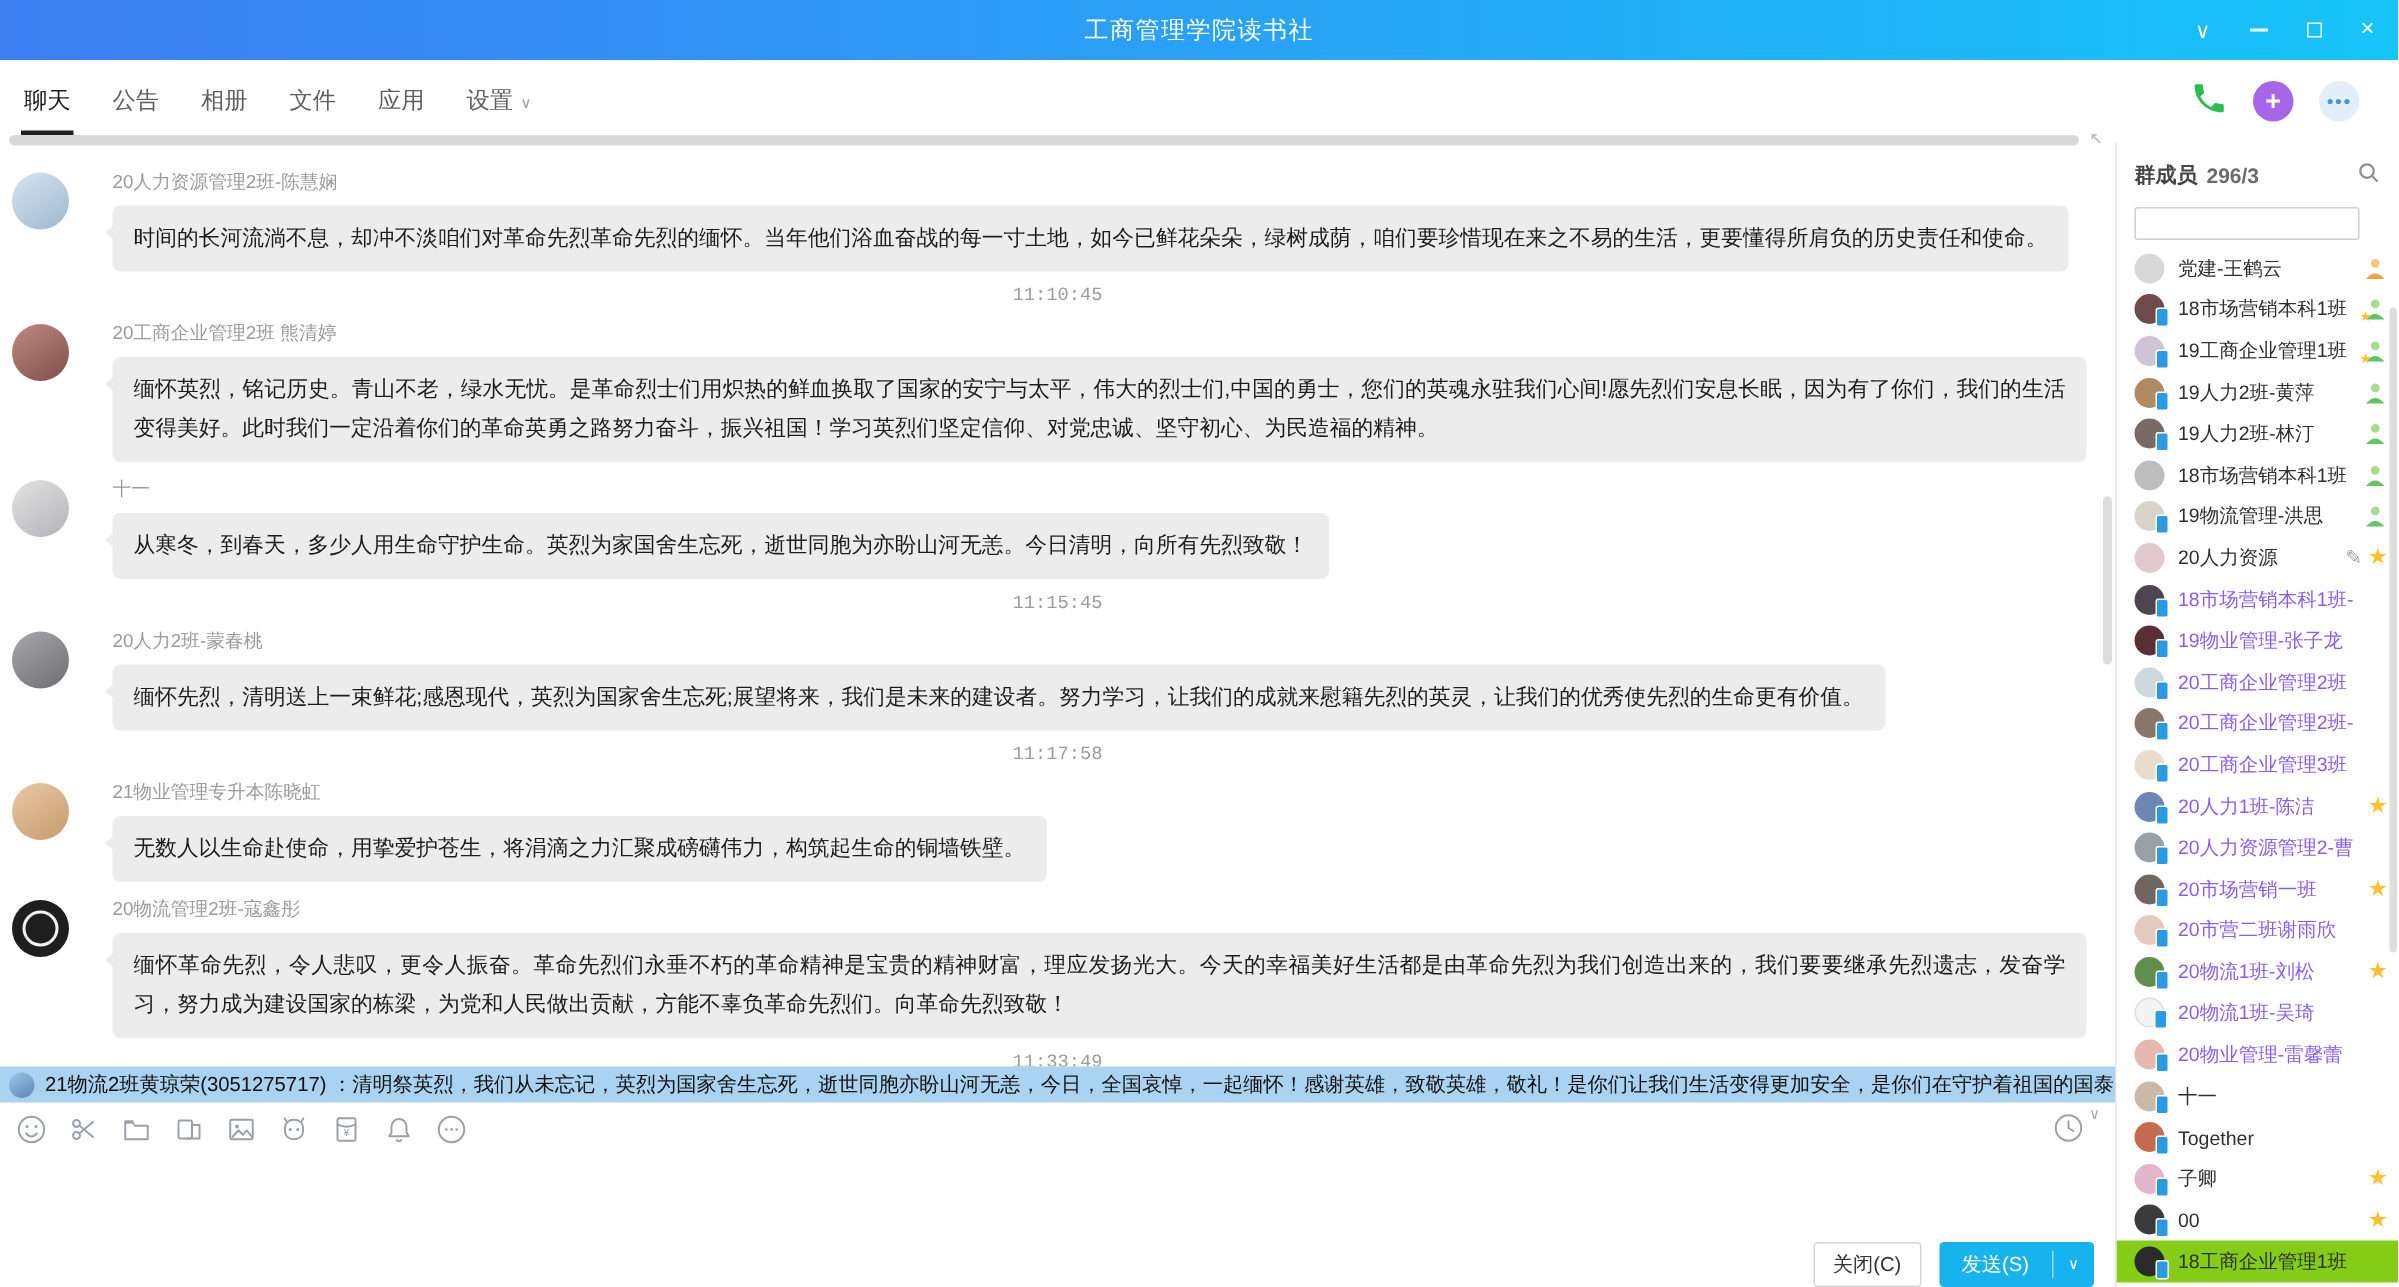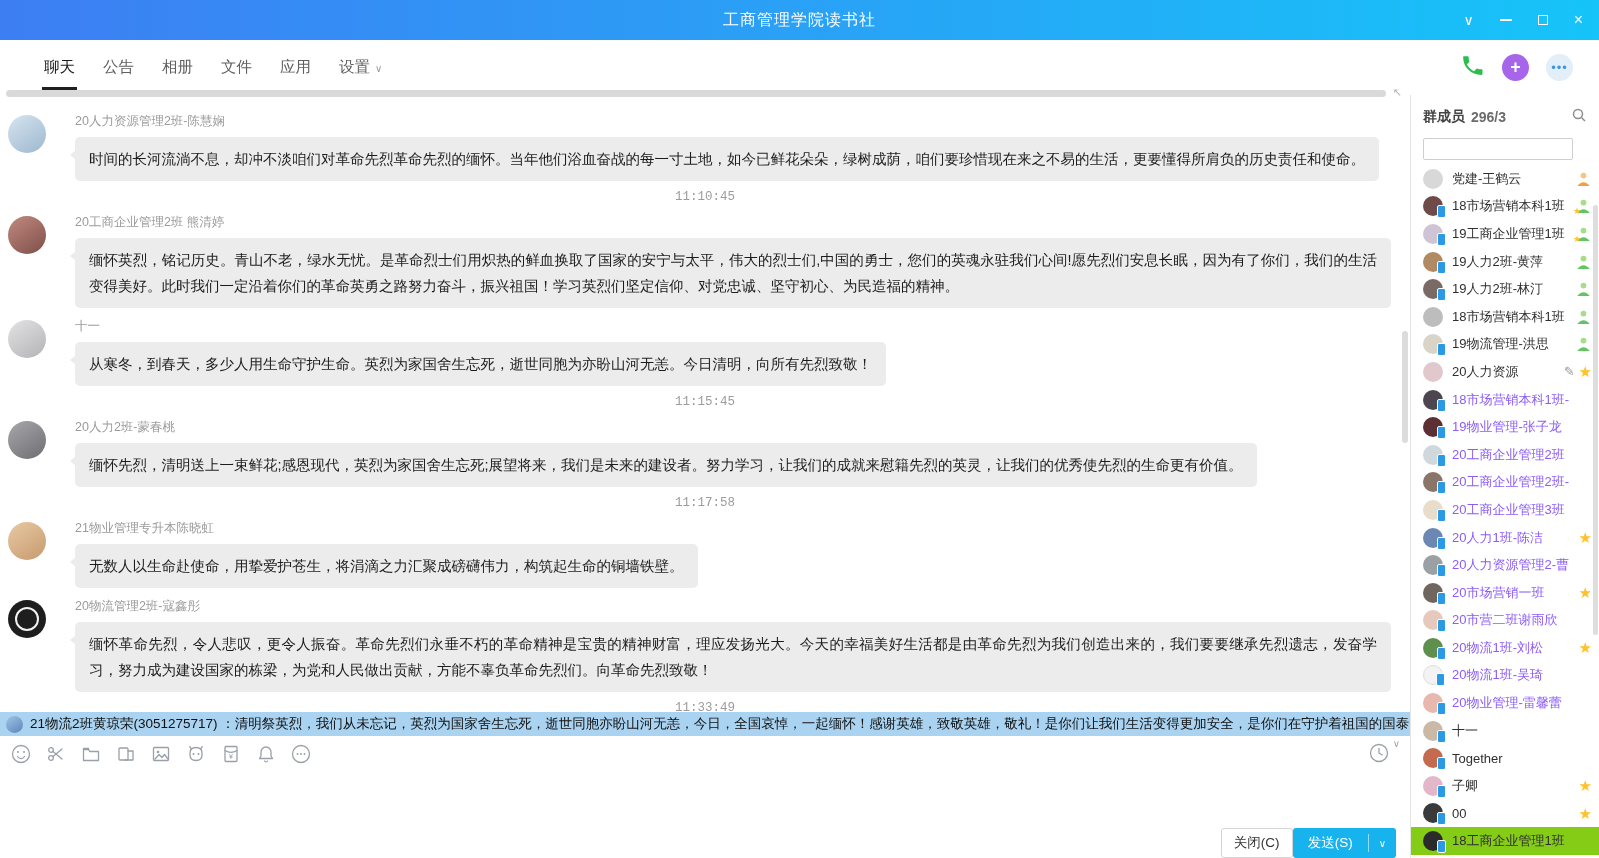--- a/index.html
+++ b/index.html
@@ -11,21 +11,21 @@
   .titlebar { height:40px; background:linear-gradient(90deg,#3d7ef3,#16c4f9);
     display:flex; align-items:center; justify-content:center; position:relative; }
   .title { color:#fff; font-size:16px; letter-spacing:1px;text-align:right; }
   .win-controls { position:absolute; right:16px; top:0; height:40px; display:flex;
     align-items:center; gap:26px; color:#fff; }
   .win-controls span { cursor:default; font-size:14px; line-height:1; }
   .ico-min { display:inline-block; width:12px; border-bottom:2px solid #fff; height:2px; }
   .ico-restore { display:inline-block; width:10px; height:10px; border:1.5px solid #fff; }
 
   
-  .tabbar { height:55px; display:flex; align-items:center; padding-left:30px; gap:0;
+  .tabbar { height:55px; display:flex; align-items:center; padding-left:2px; gap:0;
     background:#fff; position:relative; }
   .tab { position:relative; font-size:15.5px; color:#5f5f5f; padding:19px 14px; cursor:pointer; }
   .tab.active { color:#1b1b1b; }
   .tab.active::after { content:""; position:absolute; left:12px; right:12px; bottom:7px;
     height:3px; background:#1f1f1f; }
   .tab .caret { font-size:10px; color:#9a9a9a; margin-left:5px; }
   .tab-actions { margin-left:auto; margin-right:26px; display:flex; gap:17px; align-items:center; }
   .round-btn { width:27px; height:27px; border-radius:50%; display:flex; align-items:center;
     justify-content:center; }
   .round-btn.add { background:#a766ea; color:#fff; font-size:18px; font-weight:bold; }
@@ -66,21 +66,21 @@
     font-size:13.5px; color:#101010; overflow:hidden; white-space:nowrap; padding-left:6px; }
   .sel-avatar { width:17px; height:17px; border-radius:50%; flex:none; margin-right:7px;
     background:linear-gradient(145deg,#9fc4e8,#5b86b5); }
   .sel-caret { position:absolute; right:10px; top:26px; color:#a9a9a9; font-size:10px; }
   .toolbar { display:flex; align-items:center; gap:13px; padding:7px 0 3px 10px; position:relative; }
   .toolbar svg, .clock svg { width:22px; height:22px; stroke:#9aa0a8; fill:none;
     stroke-width:1.3; stroke-linecap:round; stroke-linejoin:round; }
   .toolbar svg .f, .clock svg .f { fill:#9aa0a8; stroke:none; }
   .clock { position:absolute; right:20px; top:6px; }
   .type-space { height:48px; }
-  .btn-row { display:flex; justify-content:flex-end; align-items:flex-start; 
+  .btn-row { display:flex; justify-content:flex-end; align-items:flex-start; gap:12px;
     padding-right:14px; margin-top:8px; }
   .btn-close { width:72px; height:30px; border:1px solid #d4d4d4; border-radius:3px;
     background:#fff; color:#333; font-size:13.5px; cursor:pointer; }
   .send-group { display:flex; align-items:center; height:30px; background:#17b3ee;
     border-radius:3px; color:#fff; cursor:pointer; }
   .send-label { padding:0 15px; font-size:13.5px; }
   .send-div { width:1px; height:18px; background:rgba(255,255,255,.55); }
   .send-caret { padding:0 10px; font-size:10px; }
 
   
@@ -174,21 +174,21 @@
             <div class="msg-name">十一</div>
             <div class="bubble">从寒冬，到春天，多少人用生命守护生命。英烈为家国舍生忘死，逝世同胞为亦盼山河无恙。今日清明，向所有先烈致敬！</div>
           </div>
         </div>
         <div class="time">11:15:45</div>
 
         <div class="msg">
           <div class="avatar av4"></div>
           <div class="msg-body">
             <div class="msg-name">20人力2班-蒙春桃</div>
-            <div class="bubble">缅怀先烈，清明送上一束鲜花;感恩现代，英烈为家国舍生忘死;展望将来，我们是未来的建设者。努力学习，让我们的成就来慰籍先烈的英灵，让我们的优秀使先烈的生命更有价值。</div>
+            <div class="bubble">缅怀先烈，清明送上一束鲜花;感恩现代，英烈为国家舍生忘死;展望将来，我们是未来的建设者。努力学习，让我们的成就来慰籍先烈的英灵，让我们的优秀使先烈的生命更有价值。</div>
           </div>
         </div>
         <div class="time">11:17:58</div>
 
         <div class="msg">
           <div class="avatar av5"></div>
           <div class="msg-body">
             <div class="msg-name">21物业管理专升本陈晓虹</div>
             <div class="bubble">无数人以生命赴使命，用挚爱护苍生，将涓滴之力汇聚成磅礴伟力，构筑起生命的铜墙铁壁。</div>
           </div>

